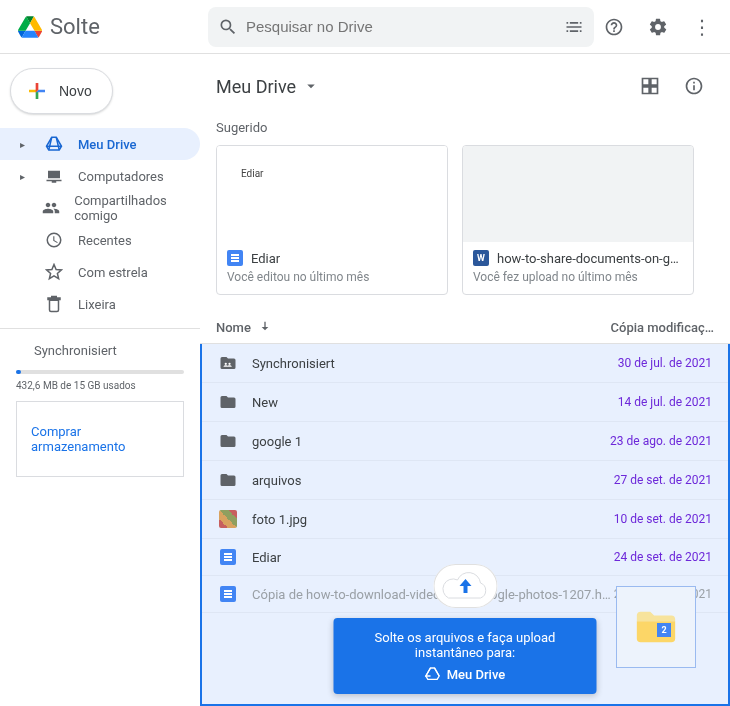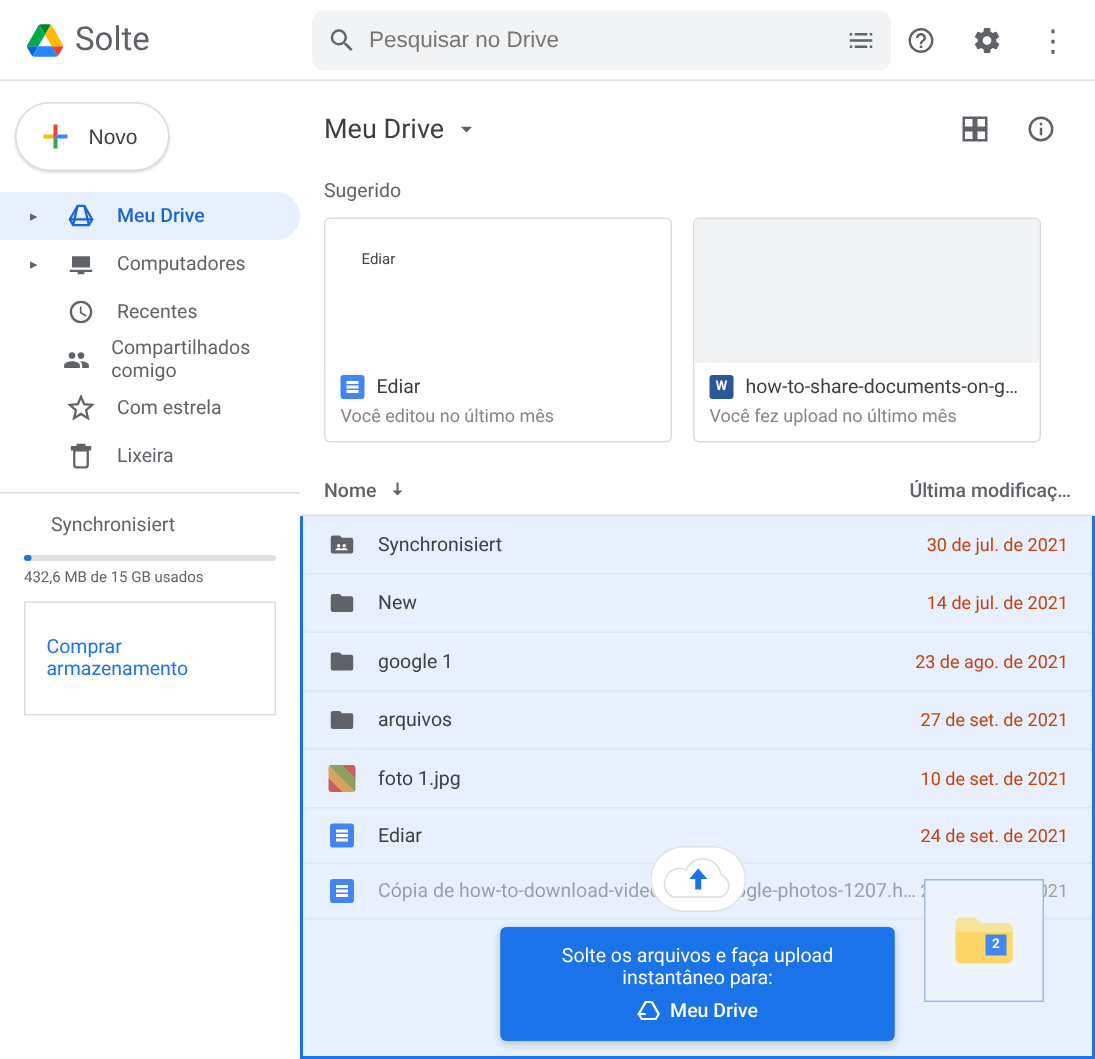--- a/index.html
+++ b/index.html
@@ -51,21 +51,21 @@
 .sugg-title-text { white-space: nowrap; overflow: hidden; text-overflow: ellipsis; }
 .list-head { display: flex; align-items: center; padding: 6px 16px 8px 16px; border-bottom: 1px solid #e0e0e0; font-size: 13px; color: #5f6368; font-weight: 500; }
 .col-name { display: flex; align-items: center; gap: 6px; }
 .col-mod { margin-left: auto; text-align: right; white-space: nowrap; overflow: hidden; text-overflow: ellipsis; max-width: 120px; }
 .file-list { position: relative; flex: 1; }
 .file-list.dragging { background: #e8f0fe; border: 2px solid #1a73e8; border-top: none; }
 .file-row { display: flex; align-items: center; padding: 10px 16px; font-size: 13px; color: #3c4043; border-bottom: 1px solid rgba(0,0,0,0.04); cursor: pointer; }
 .file-row .file-icon { width: 20px; margin-right: 14px; display: flex; justify-content: center; }
 .file-row .file-icon svg { width: 18px; height: 18px; fill: #5f6368; }
 .file-row .file-name { flex: 1; white-space: nowrap; overflow: hidden; text-overflow: ellipsis; }
-.file-row .file-date { color: #c2410c; font-size: 12px; }
+.file-row .file-date { color: #6d28d9; font-size: 12px; }
 .file-row.dimmed .file-name, .file-row.dimmed .file-date { color: #9aa0a6; }
 .upload-overlay { position: absolute; left: 50%; transform: translateX(-50%); bottom: 10px; display: flex; flex-direction: column; align-items: center; gap: 10px; pointer-events: none; }
 .cloud-upload { width: 64px; height: 44px; background: #fff; border-radius: 24px; display: flex; align-items: center; justify-content: center; box-shadow: 0 0 0 1px #e0e0e0 inset; position: relative; }
 .cloud-shape { position: relative; width: 54px; height: 34px; }
 .drop-banner { background: #1a73e8; color: #fff; border-radius: 4px; padding: 12px 26px; text-align: center; font-size: 13px; box-shadow: 0 2px 6px rgba(0,0,0,.2); }
 .drop-banner-sub { display: flex; align-items: center; justify-content: center; gap: 6px; margin-top: 6px; font-weight: 500; }
 .folder-drag { position: absolute; right: 32px; bottom: 36px; width: 80px; height: 82px; border: 1px solid #9abaf0; background: #edf3fc; display: flex; align-items: center; justify-content: center; pointer-events: none; }
 .folder-drag svg { width: 46px; height: 46px; }
 .folder-badge { position: absolute; width: 14px; height: 14px; background: #4285f4; color: #fff; font-size: 9px; font-weight: bold; display: flex; align-items: center; justify-content: center; right: 24px; bottom: 30px; }
 .img-thumb { width: 18px; height: 18px; border-radius: 2px; background: linear-gradient(45deg,#c75f5f 25%,#d9a25f 25% 50%,#8f9f5f 50% 75%,#c75f5f 75%); }
@@ -145,33 +145,33 @@
             <svg viewBox="0 0 24 24">
               <path d="M4 5h16v10H4zM2 17h20v2H2zM9 19h6v2H9z"></path>
             </svg>
           </span>
     <span>Computadores</span>
         </li>
         <li class="nav-item">
           <span class="exp"></span>
     <span class="nav-icon">
             <svg viewBox="0 0 24 24">
+              <path d="M16 11c1.66 0 3-1.34 3-3s-1.34-3-3-3-3 1.34-3 3 1.34 3 3 3zm-8 0c1.66 0 3-1.34 3-3S9.66 5 8 5 5 6.34 5 8s1.34 3 3 3zm0 2c-2.33 0-7 1.17-7 3.5V19h14v-2.5c0-2.33-4.67-3.5-7-3.5zm8 0c-.29 0-.62.02-.97.05 1.16.84 1.97 1.97 1.97 3.45V19h6v-2.5c0-2.33-4.67-3.5-7-3.5z"></path>
+            </svg>
+          </span>
+    <span>Compartilhados comigo</span>
+        </li>
+        <li class="nav-item">
+          <span class="exp"></span>
+    <span class="nav-icon">
+            <svg viewBox="0 0 24 24">
               <path d="M12 2a10 10 0 100 20 10 10 0 000-20zm0 18a8 8 0 110-16 8 8 0 010 16zm.5-13H11v6l5.25 3.15.75-1.23-4.5-2.67z"></path>
             </svg>
           </span>
     <span>Recentes</span>
-        </li>
-        <li class="nav-item">
-          <span class="exp"></span>
-    <span class="nav-icon">
-            <svg viewBox="0 0 24 24">
-              <path d="M16 11c1.66 0 3-1.34 3-3s-1.34-3-3-3-3 1.34-3 3 1.34 3 3 3zm-8 0c1.66 0 3-1.34 3-3S9.66 5 8 5 5 6.34 5 8s1.34 3 3 3zm0 2c-2.33 0-7 1.17-7 3.5V19h14v-2.5c0-2.33-4.67-3.5-7-3.5zm8 0c-.29 0-.62.02-.97.05 1.16.84 1.97 1.97 1.97 3.45V19h6v-2.5c0-2.33-4.67-3.5-7-3.5z"></path>
-            </svg>
-          </span>
-    <span>Compartilhados comigo</span>
         </li>
         <li class="nav-item">
           <span class="exp"></span>
     <span class="nav-icon">
             <svg viewBox="0 0 24 24">
               <path d="M12 17.27L18.18 21l-1.64-7.03L22 9.24l-7.19-.61L12 2 9.19 8.63 2 9.24l5.46 4.73L5.82 21z" fill="none" stroke="#5f6368" stroke-width="2"></path>
             </svg>
           </span>
     <span>Com estrela</span>
         </li>
@@ -246,21 +246,21 @@
         </div>
       </div>
     <div class="list-head">
       <div class="col-name">
         <span>Nome</span>
         <svg width="16" height="16" viewBox="0 0 24 24" fill="#5f6368">
             <path d="M12 17l-5-5h10z"></path>
             <path d="M11 4h2v9h-2z"></path>
           </svg>
       </div>
-      <div class="col-mod">Última modificaç…</div>
+      <div class="col-mod">Cópia modificaç…</div>
     </div>
     <div class="file-list dragging" id="file-list">
 
     <div class="file-row">
           <span class="file-icon">
             <svg viewBox="0 0 24 24" fill="#5f6368">
               <path d="M10 4H4a2 2 0 00-2 2v12a2 2 0 002 2h16a2 2 0 002-2V8a2 2 0 00-2-2h-8z"></path>
               <circle cx="9" cy="13" r="1.5" fill="#fff"></circle>
               <circle cx="14" cy="13" r="1.5" fill="#fff"></circle>
               <path fill="#fff" d="M6 17c0-1.5 2-2 3-2s3 .5 3 2zM11 17c0-1.5 2-2 3-2s3 .5 3 2z"></path>

